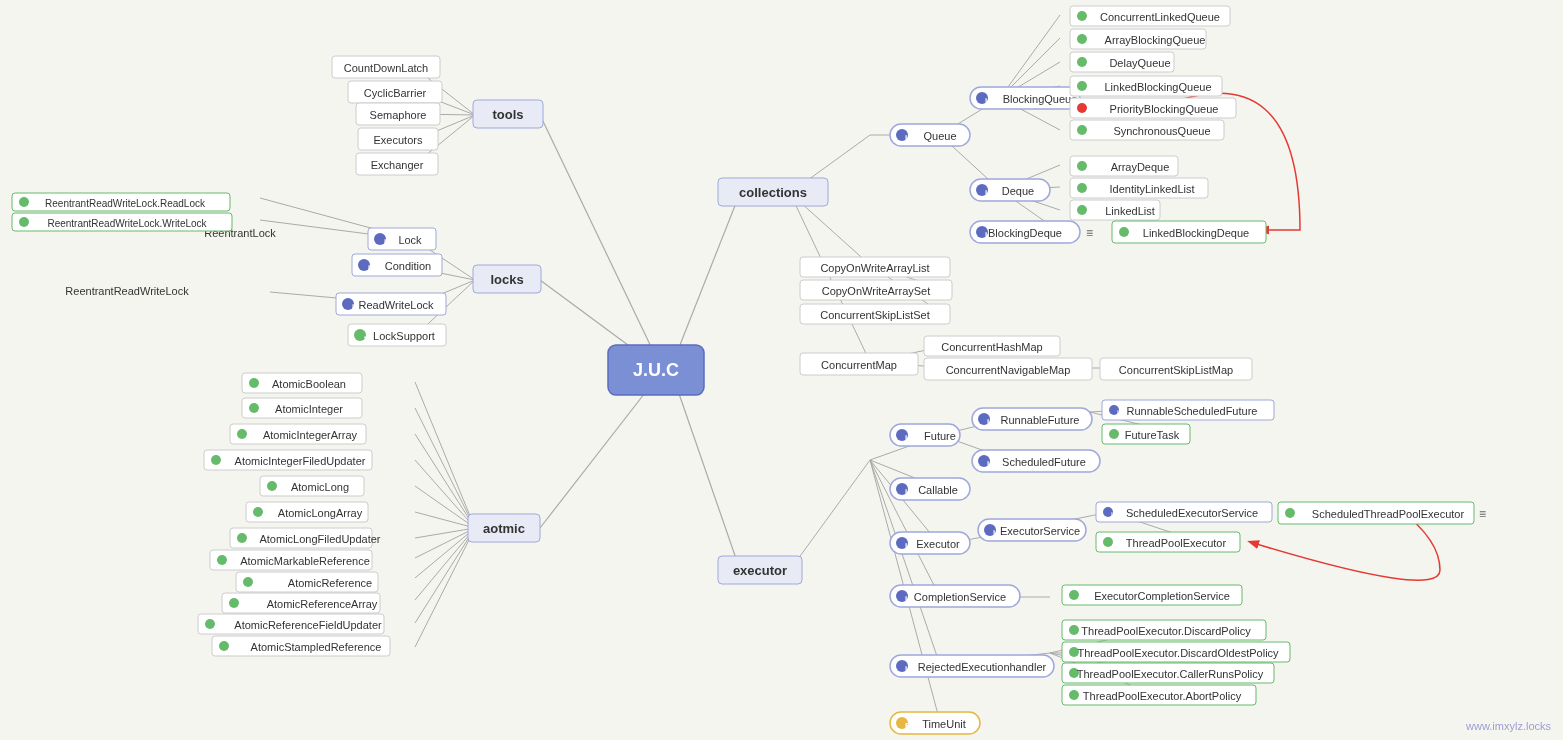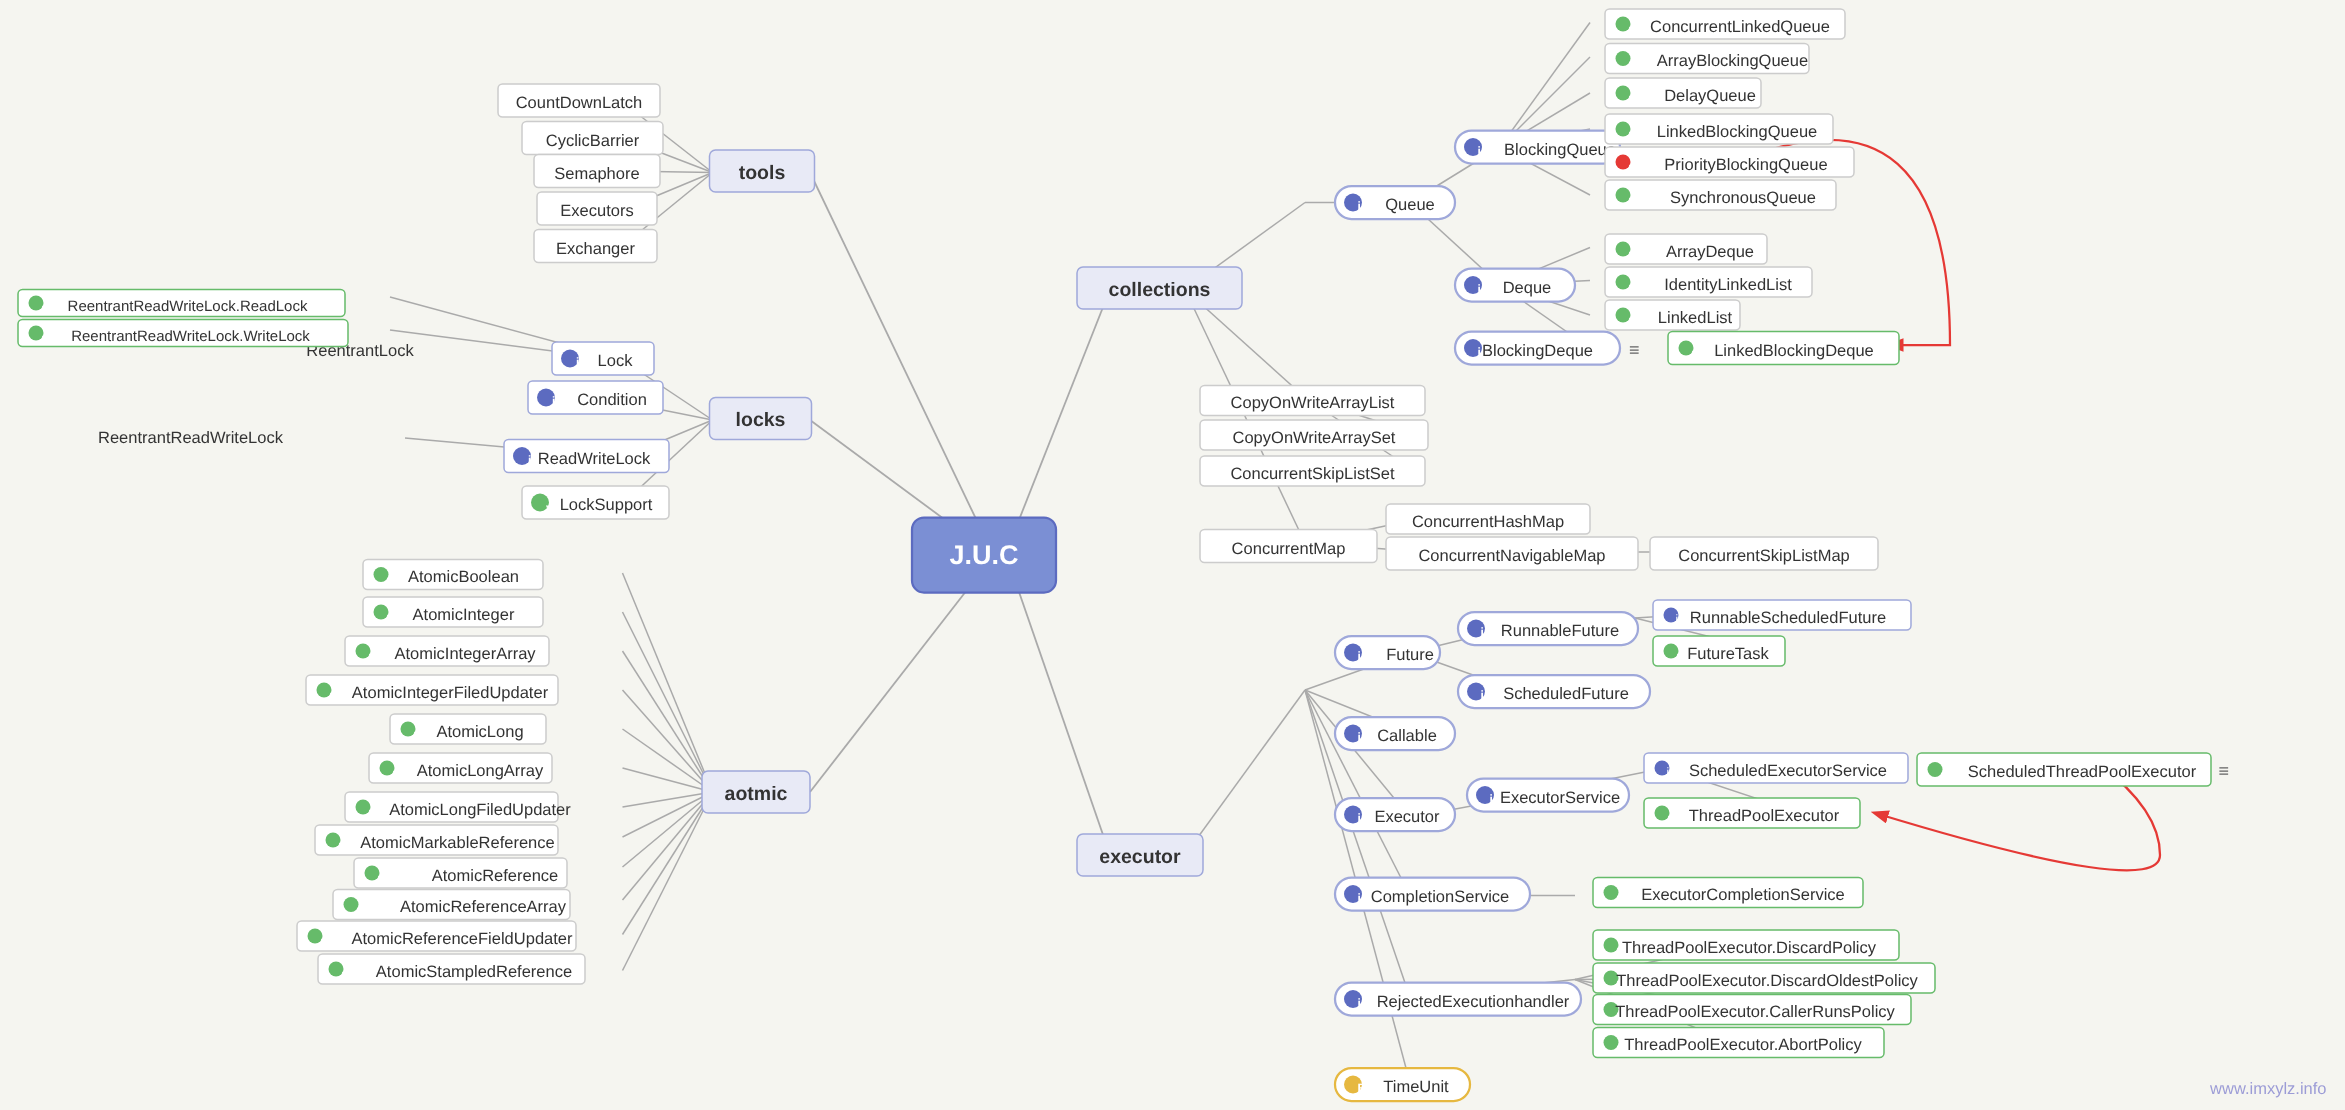--- a/index.html
+++ b/index.html
@@ -453,13 +453,13 @@
     <text x="1077" y="699" fill="white" font-size="7">✓</text>
   <text x="1162" y="700" text-anchor="middle" fill="#333" font-size="11">ThreadPoolExecutor.AbortPolicy</text>
 
   <rect x="890" y="712" width="90" height="22" rx="11" fill="white" stroke="#e6b840" stroke-width="1.5"></rect>
   <circle cx="902" cy="723" r="6" fill="#e6b840"></circle>
   <text x="905" y="728" fill="white" font-size="8" font-weight="bold">E</text>
   <text x="944" y="728" text-anchor="middle" fill="#333" font-size="11">TimeUnit</text>
 
 </svg>
 
-<div class="watermark">www.imxylz.info</div>
+<div class="watermark">www.imxylz.locks</div>
 
 </body></html>

